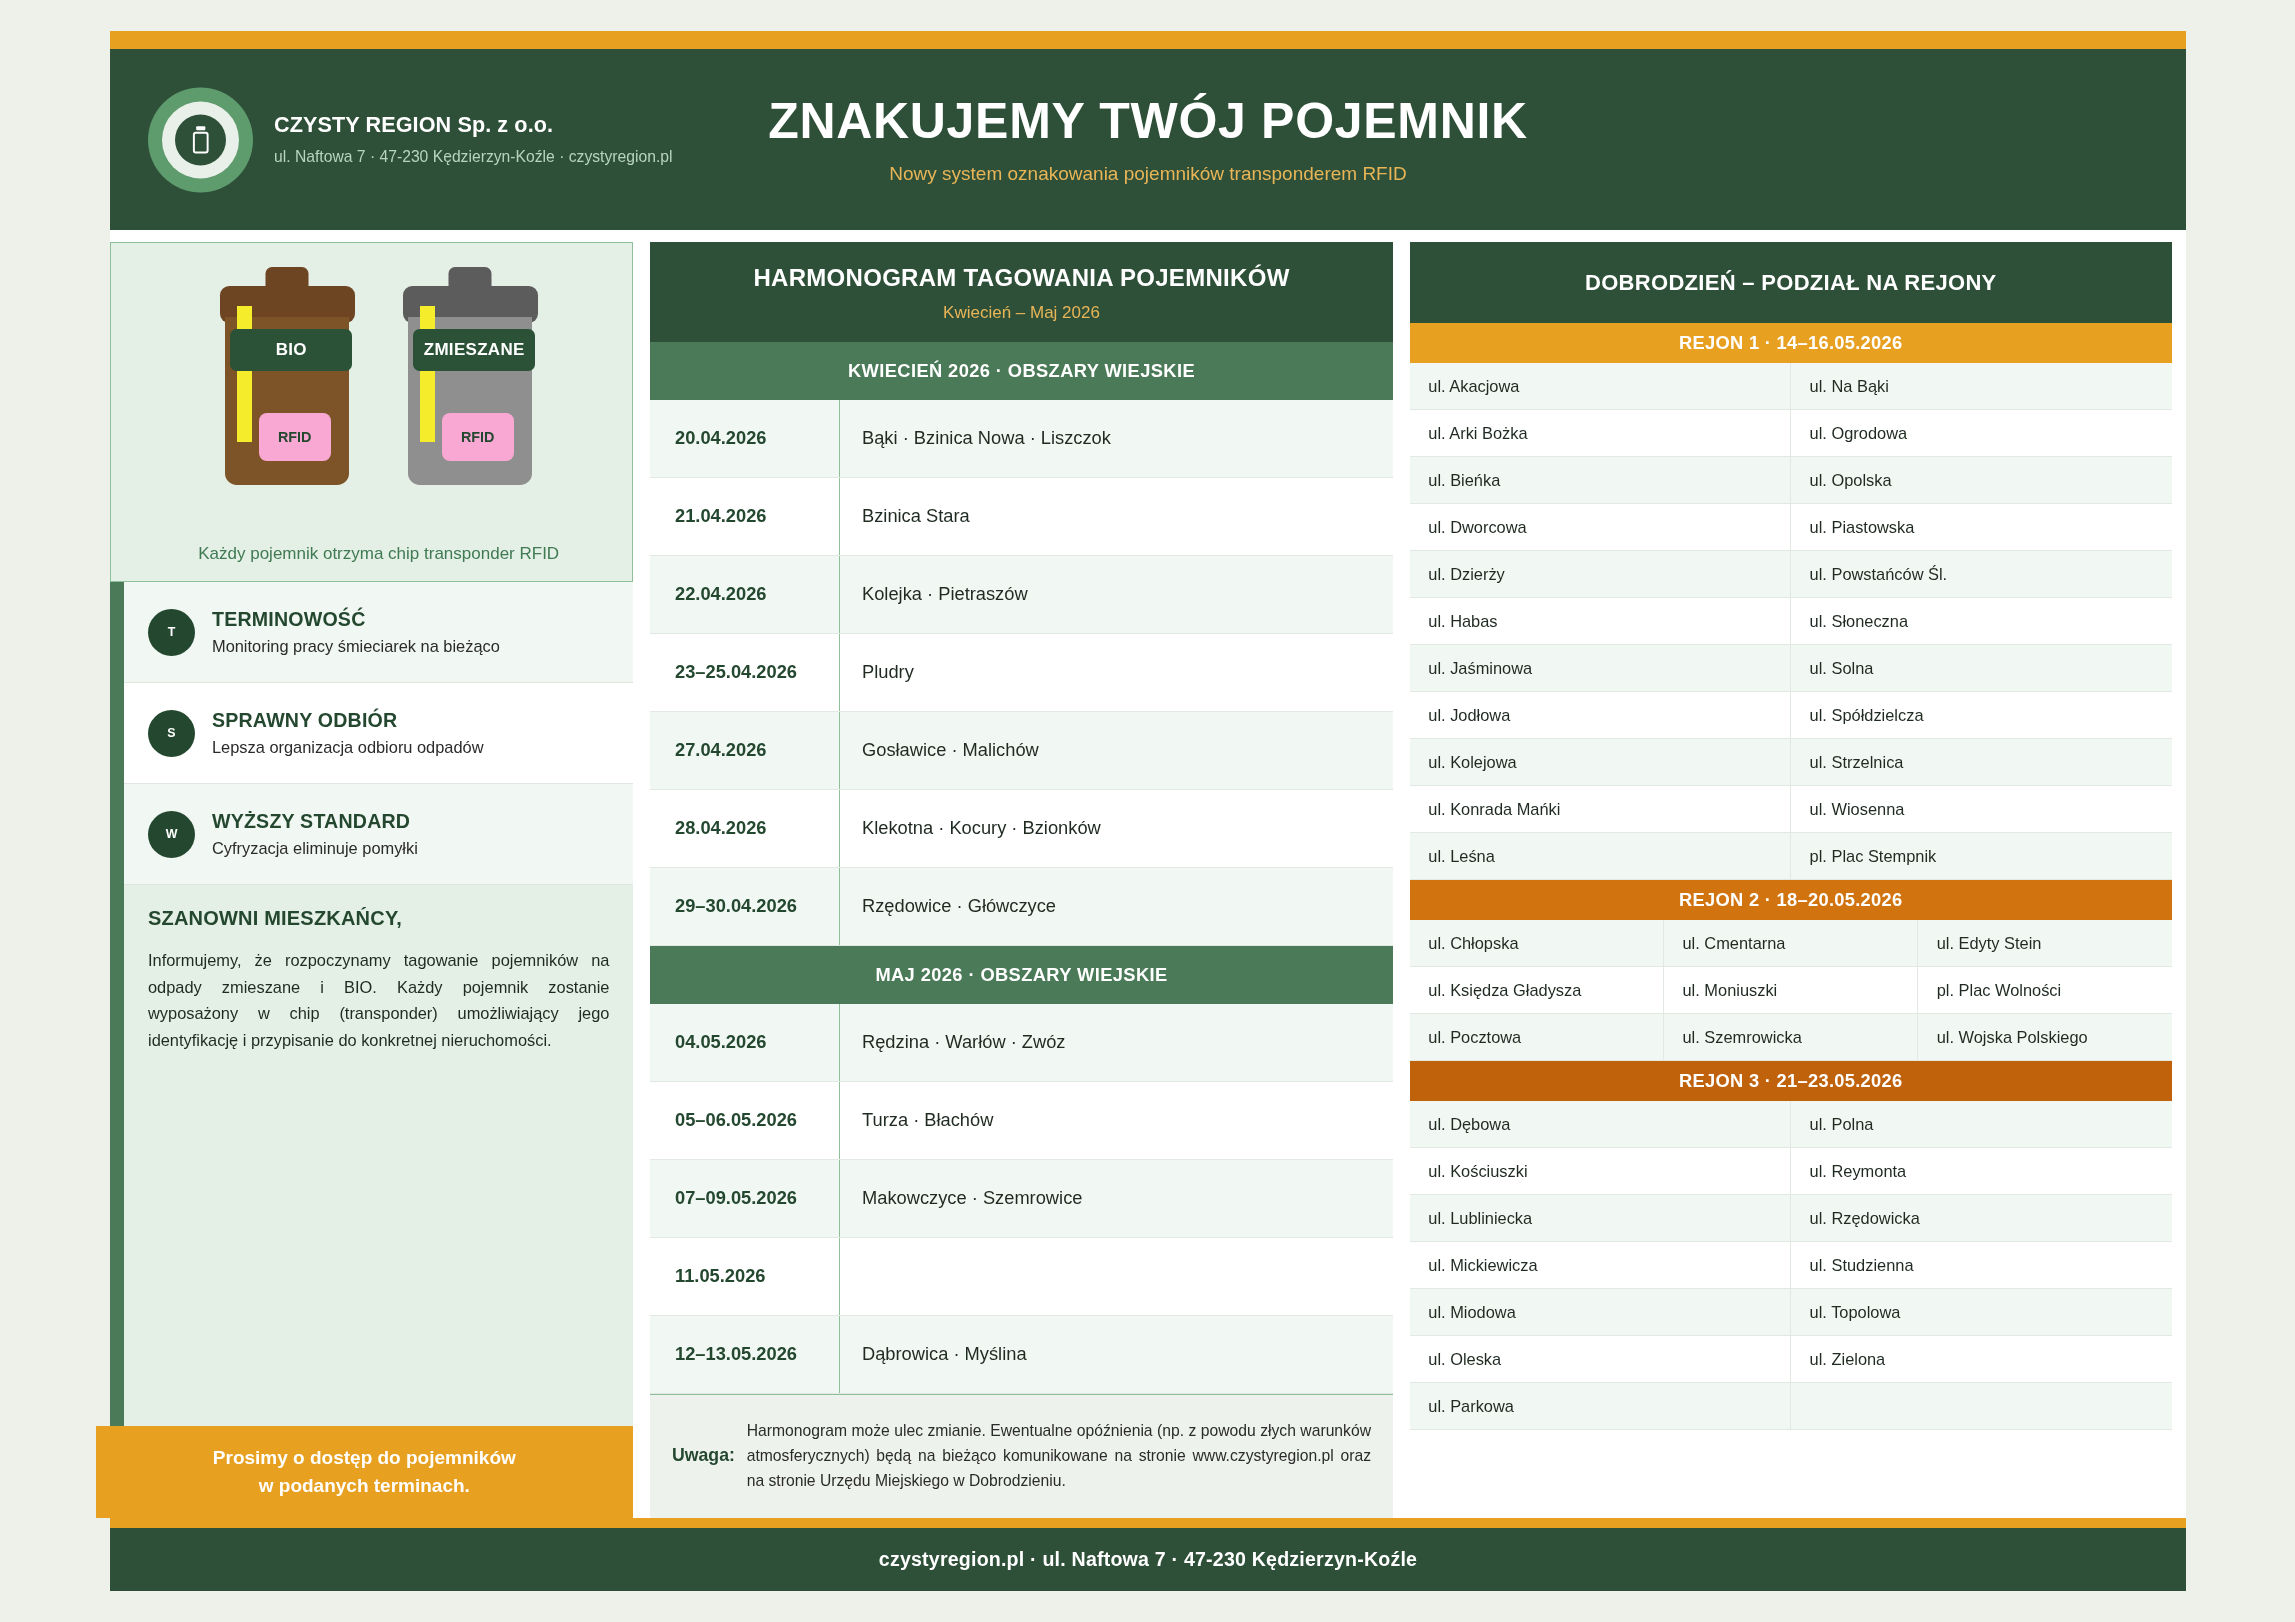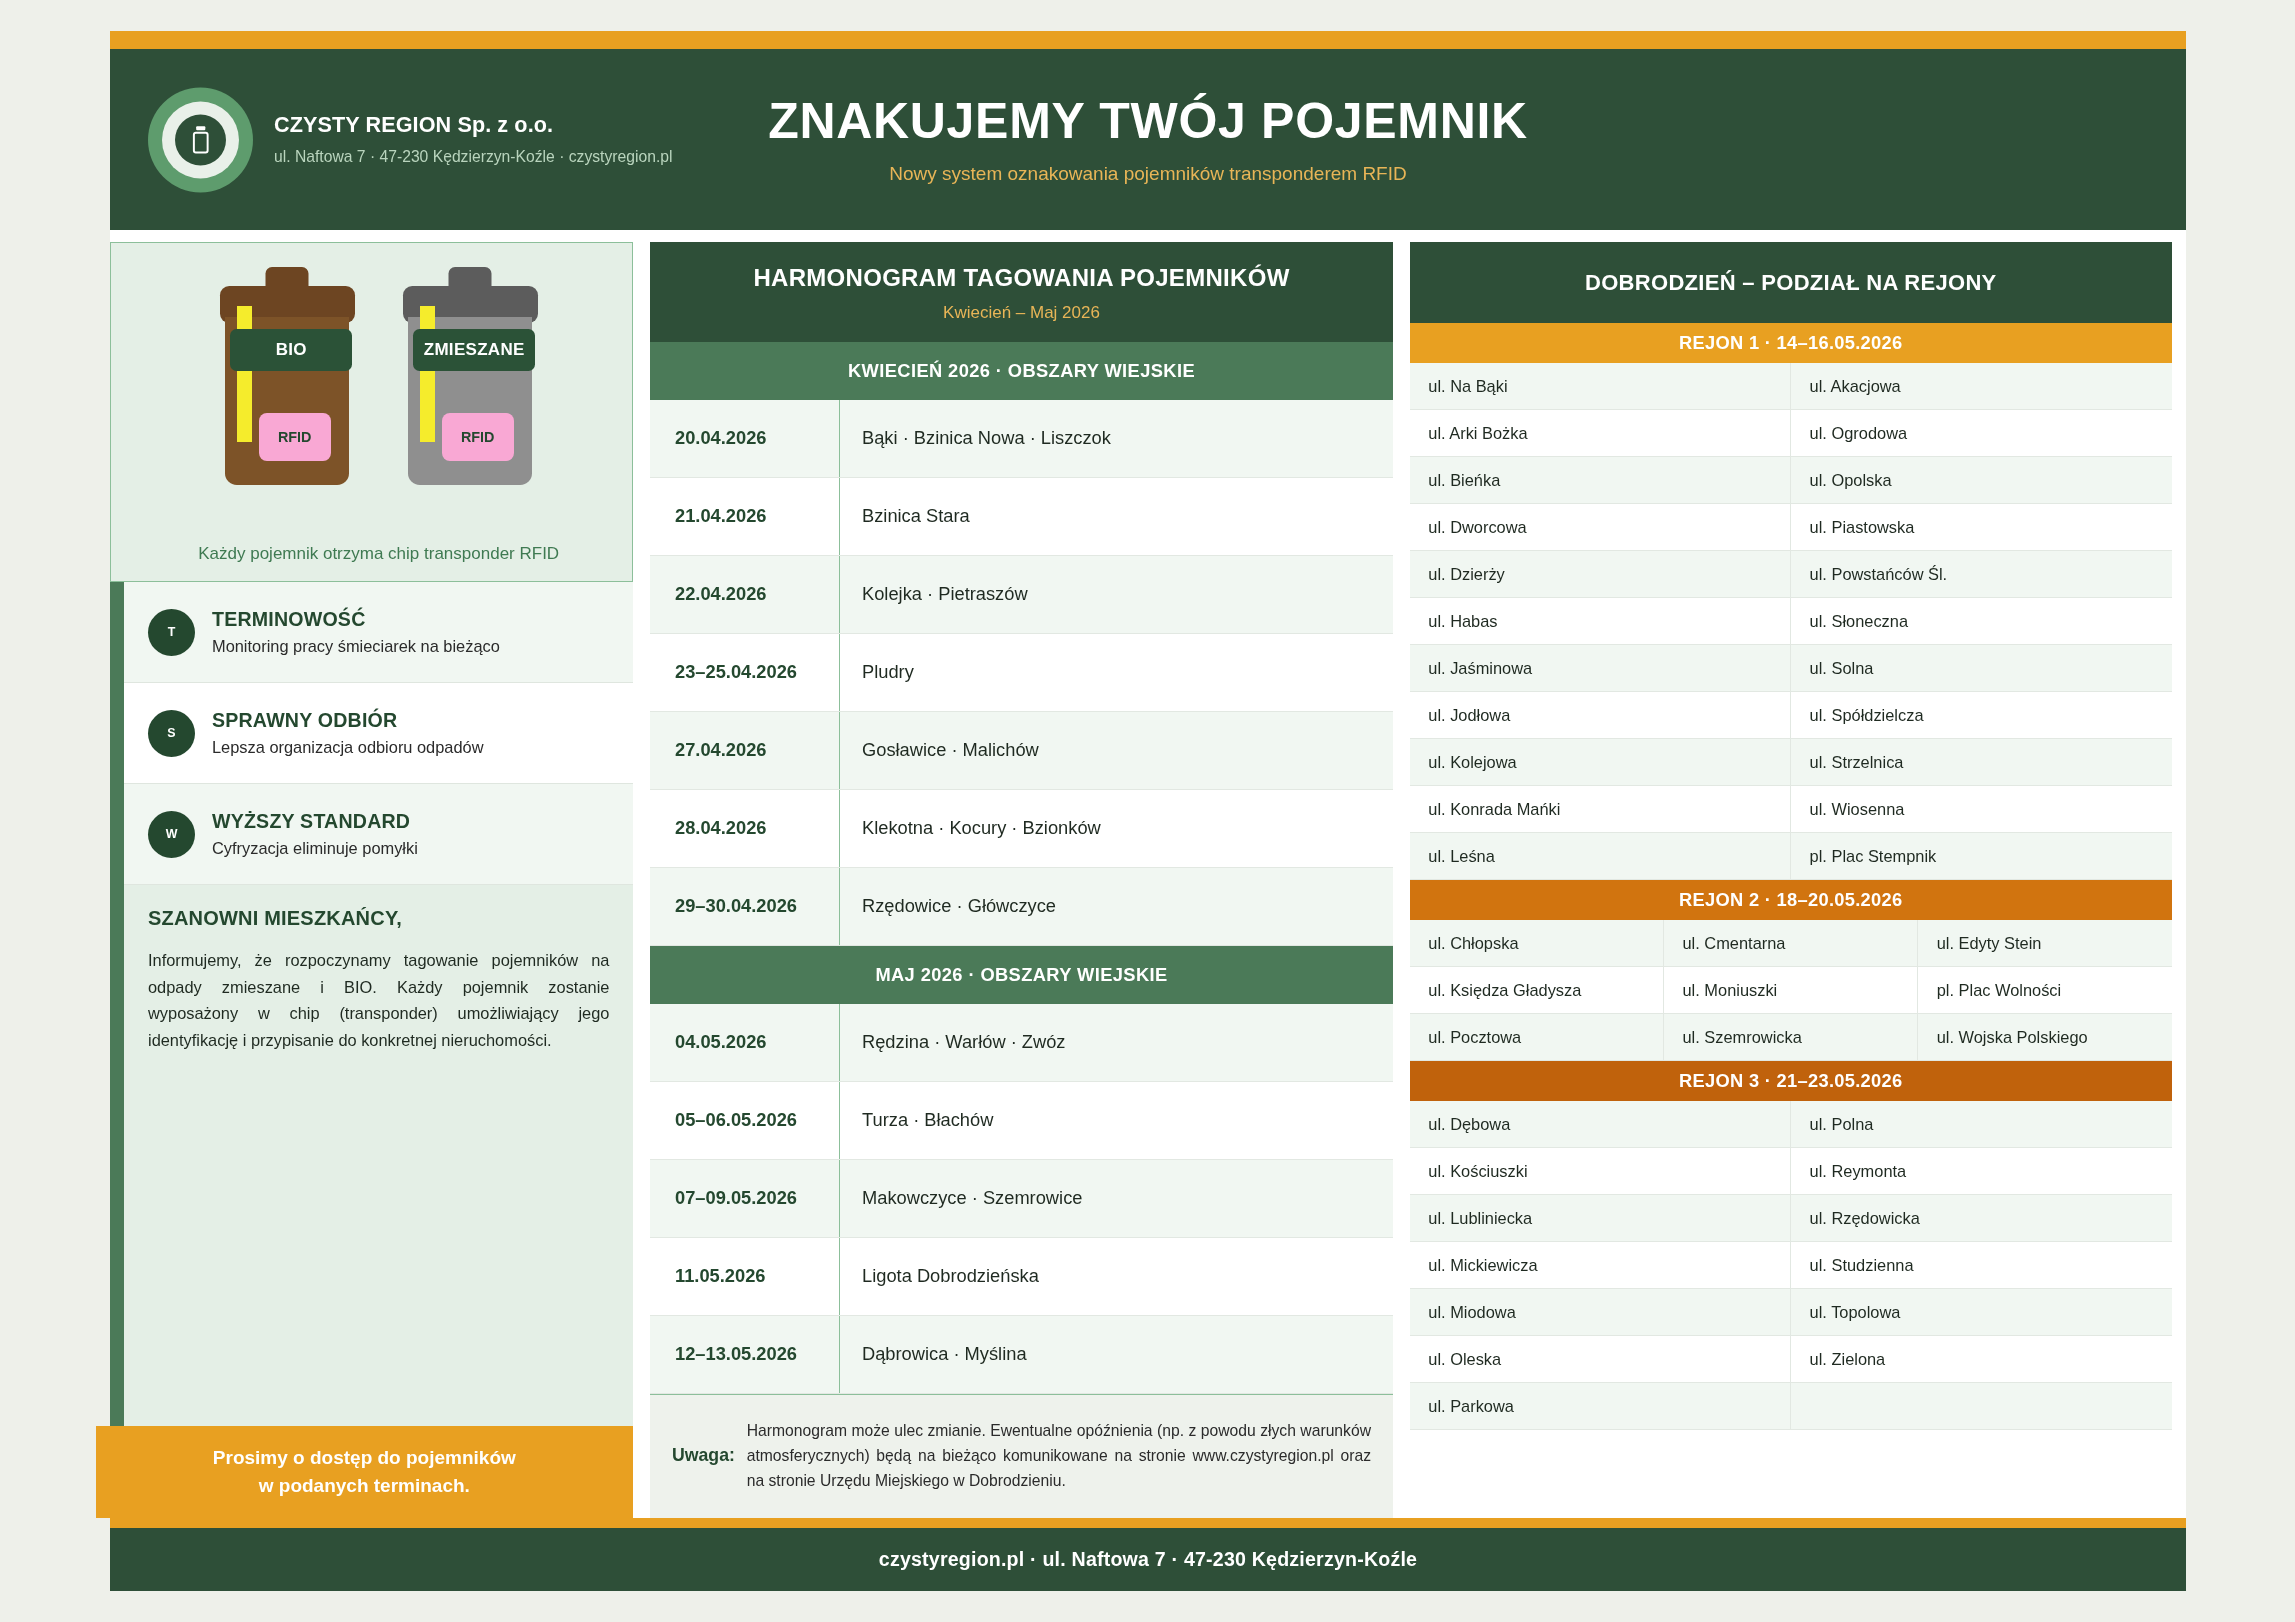--- a/index.html
+++ b/index.html
@@ -348,42 +348,41 @@
         <div class="srow">
           <div class="date">05–06.05.2026</div>
           <div class="areas">Turza · Błachów</div>
         </div>
         <div class="srow alt">
           <div class="date">07–09.05.2026</div>
           <div class="areas">Makowczyce · Szemrowice</div>
         </div>
         <div class="srow">
           <div class="date">11.05.2026</div>
-          <div class="areas">Ligota Dobrodzieńska</div>
         </div>
         <div class="srow alt">
           <div class="date">12–13.05.2026</div>
           <div class="areas">Dąbrowica · Myślina</div>
         </div>
       </div>
 
       <div class="note">
         <div class="note-label">Uwaga:</div>
         <div class="note-text">Harmonogram może ulec zmianie. Ewentualne opóźnienia (np. z powodu złych warunków atmosferycznych) będą na bieżąco komunikowane na stronie www.czystyregion.pl oraz na stronie Urzędu Miejskiego w Dobrodzieniu.</div>
       </div>
     </div>
 
     <div class="col-right">
       <div class="reg-head">DOBRODZIEŃ – PODZIAŁ NA REJONY</div>
 
       <div class="rej-head" style="background:#e8a021;">REJON 1  ·  14–16.05.2026</div>
       <div class="streets">
         <div class="srowS alt">
+          <div class="scell">ul. Akacjowa</div>
           <div class="scell">ul. Na Bąki</div>
-          <div class="scell">ul. Akacjowa</div>
         </div>
         <div class="srowS">
           <div class="scell">ul. Arki Bożka</div>
           <div class="scell">ul. Ogrodowa</div>
         </div>
         <div class="srowS alt">
           <div class="scell">ul. Bieńka</div>
           <div class="scell">ul. Opolska</div>
         </div>
         <div class="srowS">

